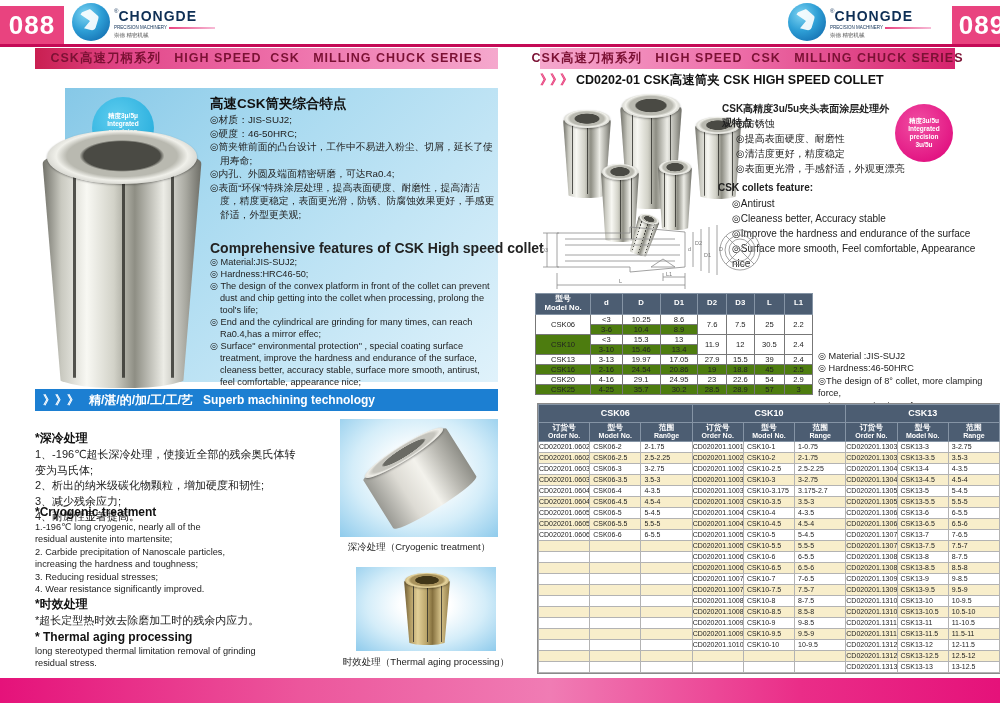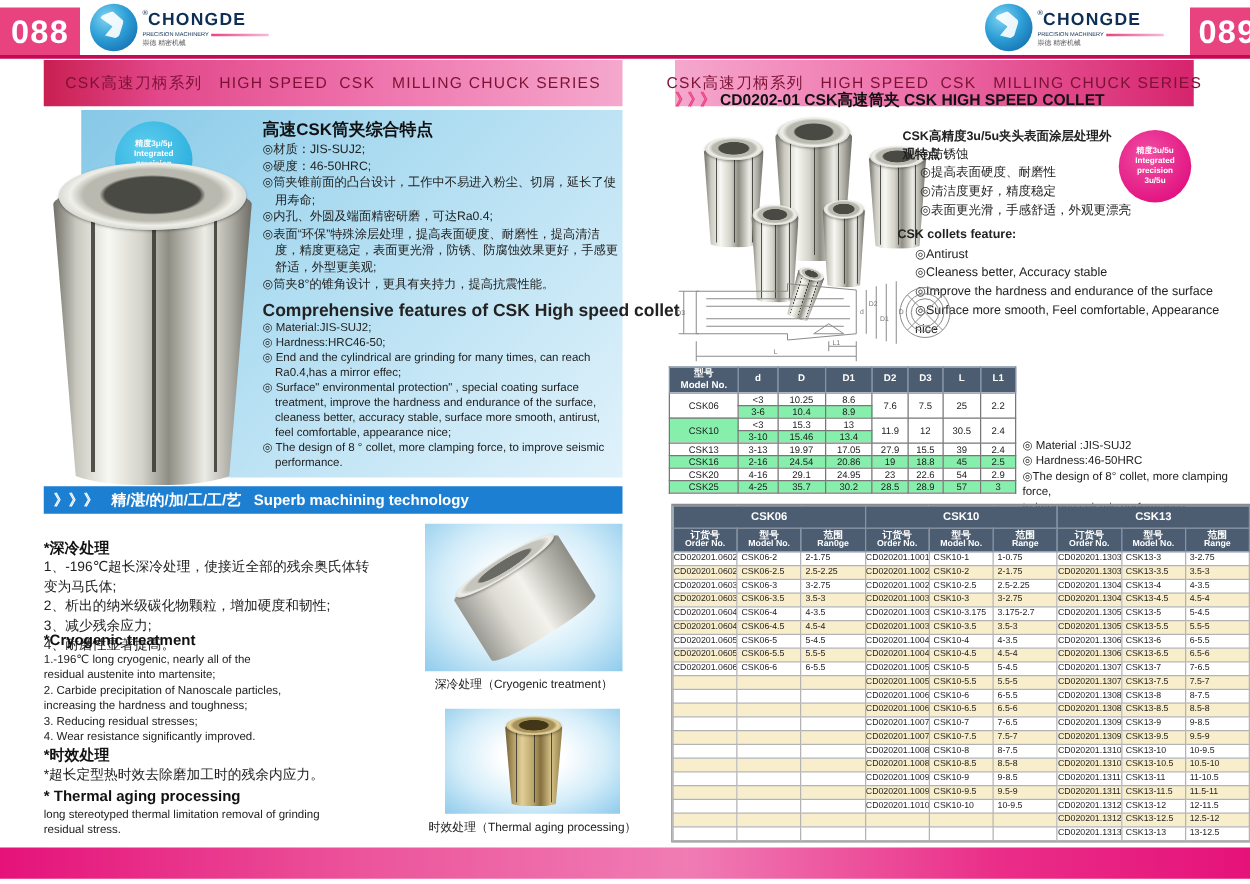--- a/index.html
+++ b/index.html
@@ -4,22 +4,22 @@
 <style>
   html,body{margin:0;padding:0;background:#fff;}
   #sheet{position:relative;width:1000px;height:707px;background:#ffffff;overflow:hidden;
          font-family:"Liberation Sans","DejaVu Sans",sans-serif;color:#222;}
   .abs{position:absolute;}
 
   
   .pageno{background:#e9437f;color:#fff;font-size:26px;font-weight:bold;
           display:flex;align-items:center;justify-content:center;letter-spacing:1px;}
   .thinline{background:#c40a56;height:3px;left:0;width:1000px;top:44px;}
-  .serbar{height:37px;display:flex;align-items:center;justify-content:center;
-          font-size:12.5px;font-weight:normal;color:#7b1134;letter-spacing:1px;}
+  .serbar{height:21px;display:flex;align-items:center;justify-content:center;
+          font-size:12.5px;font-weight:bold;color:#7b1134;letter-spacing:1px;}
   .serbar.left{background:linear-gradient(90deg,#c91f51 0%,#e2488a 20%,#ee71ab 55%,#f5a8cd 100%);}
   .serbar.right{background:linear-gradient(90deg,#f5a8cd 0%,#ee71ab 45%,#d6246d 100%);}
   .sertxt{white-space:pre;}
 
   
   .logo{display:flex;align-items:flex-start;gap:4px;}
   .logoball{width:38px;height:38px;border-radius:50%;
             background:radial-gradient(circle at 35% 30%,#7fd4f2 0%,#2e9fd6 45%,#0b5fa4 100%);
             position:relative;flex:0 0 auto;}
   .logoball::after{content:"";position:absolute;left:7px;top:6px;width:20px;height:22px;
@@ -73,21 +73,21 @@
   .noteli{font-size:10px;line-height:1.5;color:#222;}
   .notetitle{font-size:10px;font-weight:bold;color:#222;}
   .indent{padding-left:14px;}
 
   
   table{border-collapse:collapse;padding-left:41px;}
   .slate{background:#4c5d72;color:#fff;}
   .spec{width:278px;font-size:7.8px;}
   .spec th{border:1px solid #8594a5;font-weight:bold;padding:1px 0;font-size:7.8px;line-height:1.15;}
   .spec td{border:1px solid #777;text-align:center;padding:0;height:9px;font-size:7.6px;color:#222;background:#fff;}
-  .spec td.beige{background:#86efac;}
+  .spec td.beige{background:#4d7c0f;}
   .ord{width:462px;table-layout:fixed;}
   .ord th{border:1px solid #8594a5;font-weight:bold;padding:0;line-height:1.2;}
   .ord .gname{font-size:9px;height:17px;}
   .ord .h-cn{font-size:7.8px;display:block;}
   .ord .h-en{font-size:7px;display:block;font-weight:bold;}
   .ord td{border:1px solid #b3b3b3;font-size:7px;color:#222;height:10px;padding:0 0 0 3px;background:#fff;
           overflow:hidden;white-space:nowrap;}
   .ord tr.beige td{background:#f8eecb;}
   .ord td.c{text-align:center;padding:0;}
   .ordwrap{border:1px solid #8a8a8a;}
@@ -147,27 +147,27 @@
     <div class="ctop"></div>
   </div>
 
   <div class="abs cntitle" style="left:210px;top:95px;">高速CSK筒夹综合特点</div>
   <div class="abs" style="left:210px;top:113px;width:285px;">
       <div class="li">◎材质：JIS-SUJ2;</div>
       <div class="li">◎硬度：46-50HRC;</div>
       <div class="li">◎筒夹锥前面的凸台设计，工作中不易进入粉尘、切屑，延长了使用寿命;</div>
       <div class="li">◎内孔、外圆及端面精密研磨，可达Ra0.4;</div>
       <div class="li">◎表面“环保”特殊涂层处理，提高表面硬度、耐磨性，提高清洁度，精度更稳定，表面更光滑，防锈、防腐蚀效果更好，手感更舒适，外型更美观;</div>
-      <div class="li">◎筒夹8°的锥角设计，更具有夹持力，提高抗震性能。</div>
     </div>
 
   <div class="abs entitle" style="left:210px;top:240px;">Comprehensive features of CSK High speed collet</div>
   <div class="abs" style="left:210px;top:257px;width:282px;">
       <div class="li li-en">◎ Material:JIS-SUJ2;</div>
       <div class="li li-en">◎ Hardness:HRC46-50;</div>
+      <div class="li li-en">◎ The design of the convex platform in front of the collet can prevent dust and chip getting into the collet when processing, prolong the tool's life;</div>
       <div class="li li-en">◎ End and the cylindrical are grinding for many times, can reach Ra0.4,has a mirror effec;</div>
       <div class="li li-en">◎ Surface" environmental protection" , special coating surface treatment, improve the hardness and endurance of the surface, cleaness better, accuracy stable, surface more smooth, antirust, feel comfortable, appearance nice;</div>
       <div class="li li-en">◎ The design  of 8 °  collet, more clamping force, to improve seismic performance.</div>
     </div>
 
   <div class="abs techbar" style="left:35px;top:389px;width:463px;height:22px;">
     <span>》》》</span>
     <span>精/湛/的/加/工/工/艺</span>
     <span>Superb machining technology</span>
   </div>

